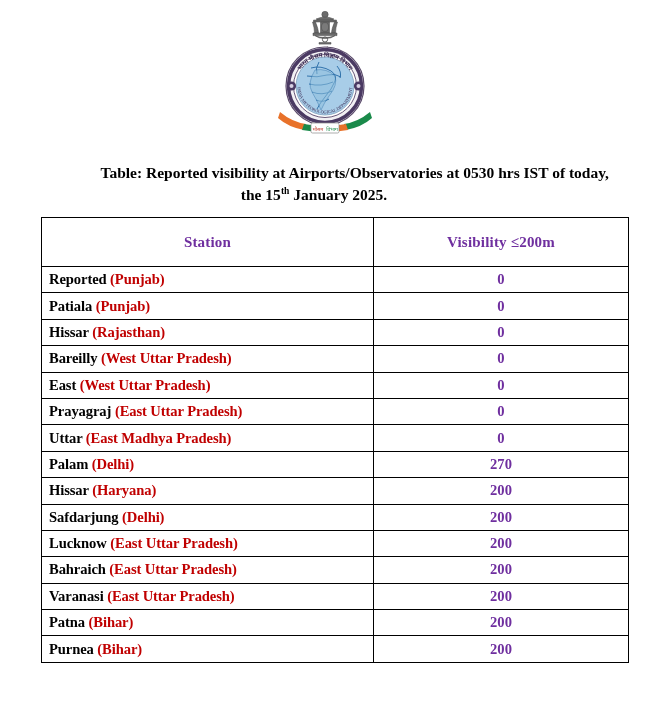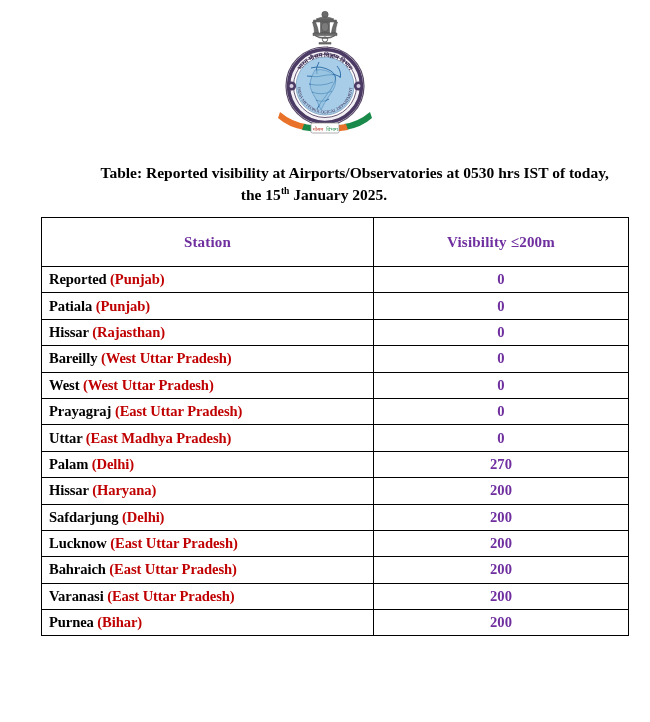--- a/index.html
+++ b/index.html
@@ -232,21 +232,21 @@
         </tr>
         <tr>
           <td class="station-cell"><span>Hissar </span><span class="state">(Rajasthan)</span></td>
           <td class="vis-cell">0</td>
         </tr>
         <tr>
           <td class="station-cell"><span>Bareilly </span><span class="state">(West Uttar Pradesh)</span></td>
           <td class="vis-cell">0</td>
         </tr>
         <tr>
-          <td class="station-cell"><span>West </span><span class="state">(West Uttar Pradesh)</span></td>
+          <td class="station-cell"><span>East </span><span class="state">(West Uttar Pradesh)</span></td>
           <td class="vis-cell">0</td>
         </tr>
         <tr>
           <td class="station-cell"><span>Prayagraj </span><span class="state">(East Uttar Pradesh)</span></td>
           <td class="vis-cell">0</td>
         </tr>
         <tr>
           <td class="station-cell"><span>Uttar </span><span class="state">(East Madhya Pradesh)</span></td>
           <td class="vis-cell">0</td>
         </tr>
@@ -268,19 +268,23 @@
         </tr>
         <tr>
           <td class="station-cell"><span>Bahraich </span><span class="state">(East Uttar Pradesh)</span></td>
           <td class="vis-cell">200</td>
         </tr>
         <tr>
           <td class="station-cell"><span>Varanasi </span><span class="state">(East Uttar Pradesh)</span></td>
           <td class="vis-cell">200</td>
         </tr>
         <tr>
+          <td class="station-cell"><span>Patna </span><span class="state">(Bihar)</span></td>
+          <td class="vis-cell">200</td>
+        </tr>
+        <tr>
           <td class="station-cell"><span>Purnea </span><span class="state">(Bihar)</span></td>
           <td class="vis-cell">200</td>
         </tr>
       </tbody>
   </table>
 
 </div>
 
 </body></html>

